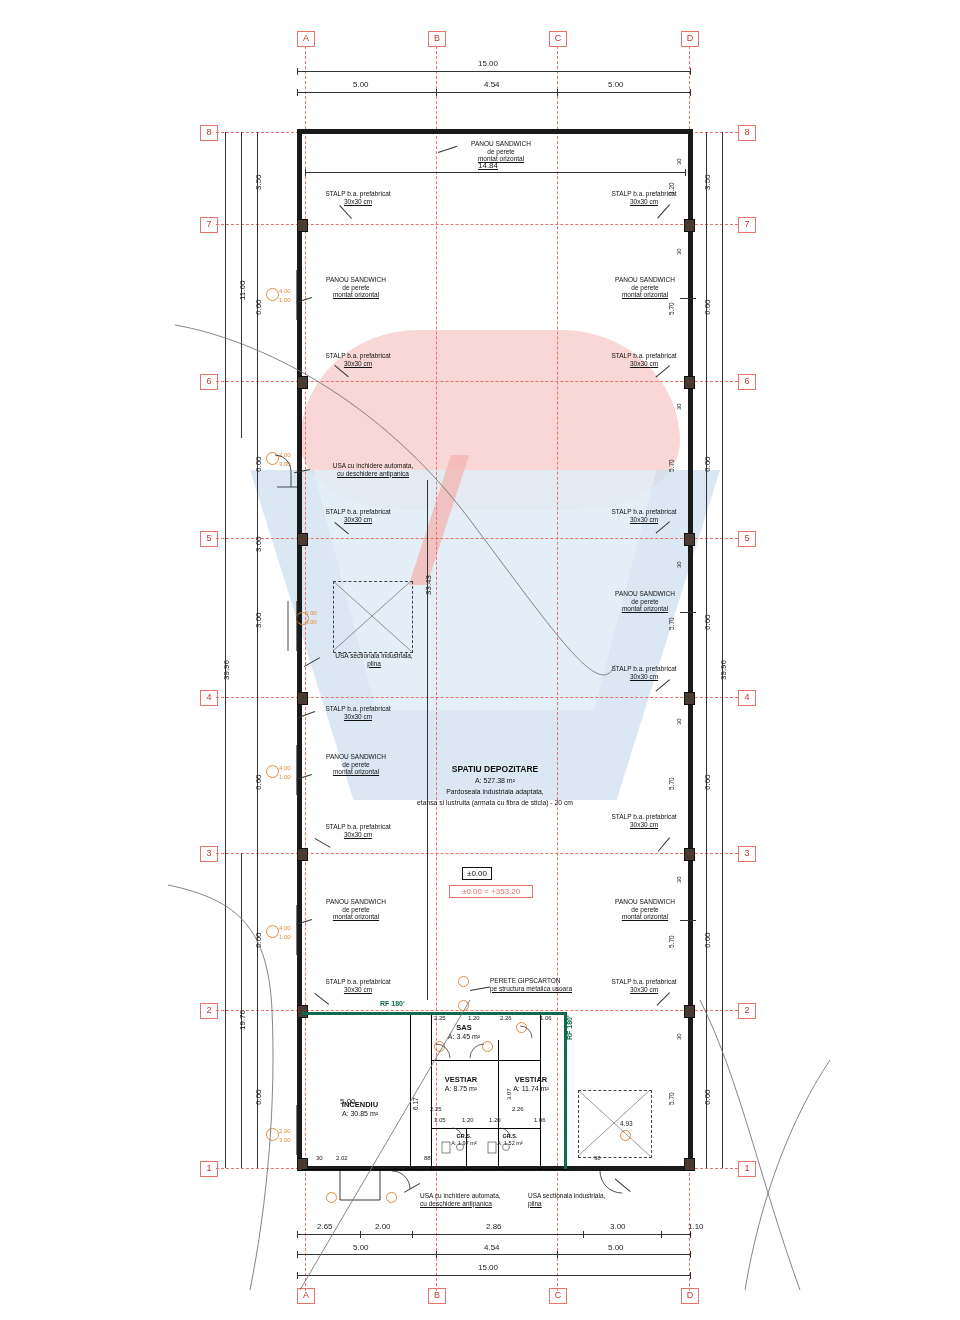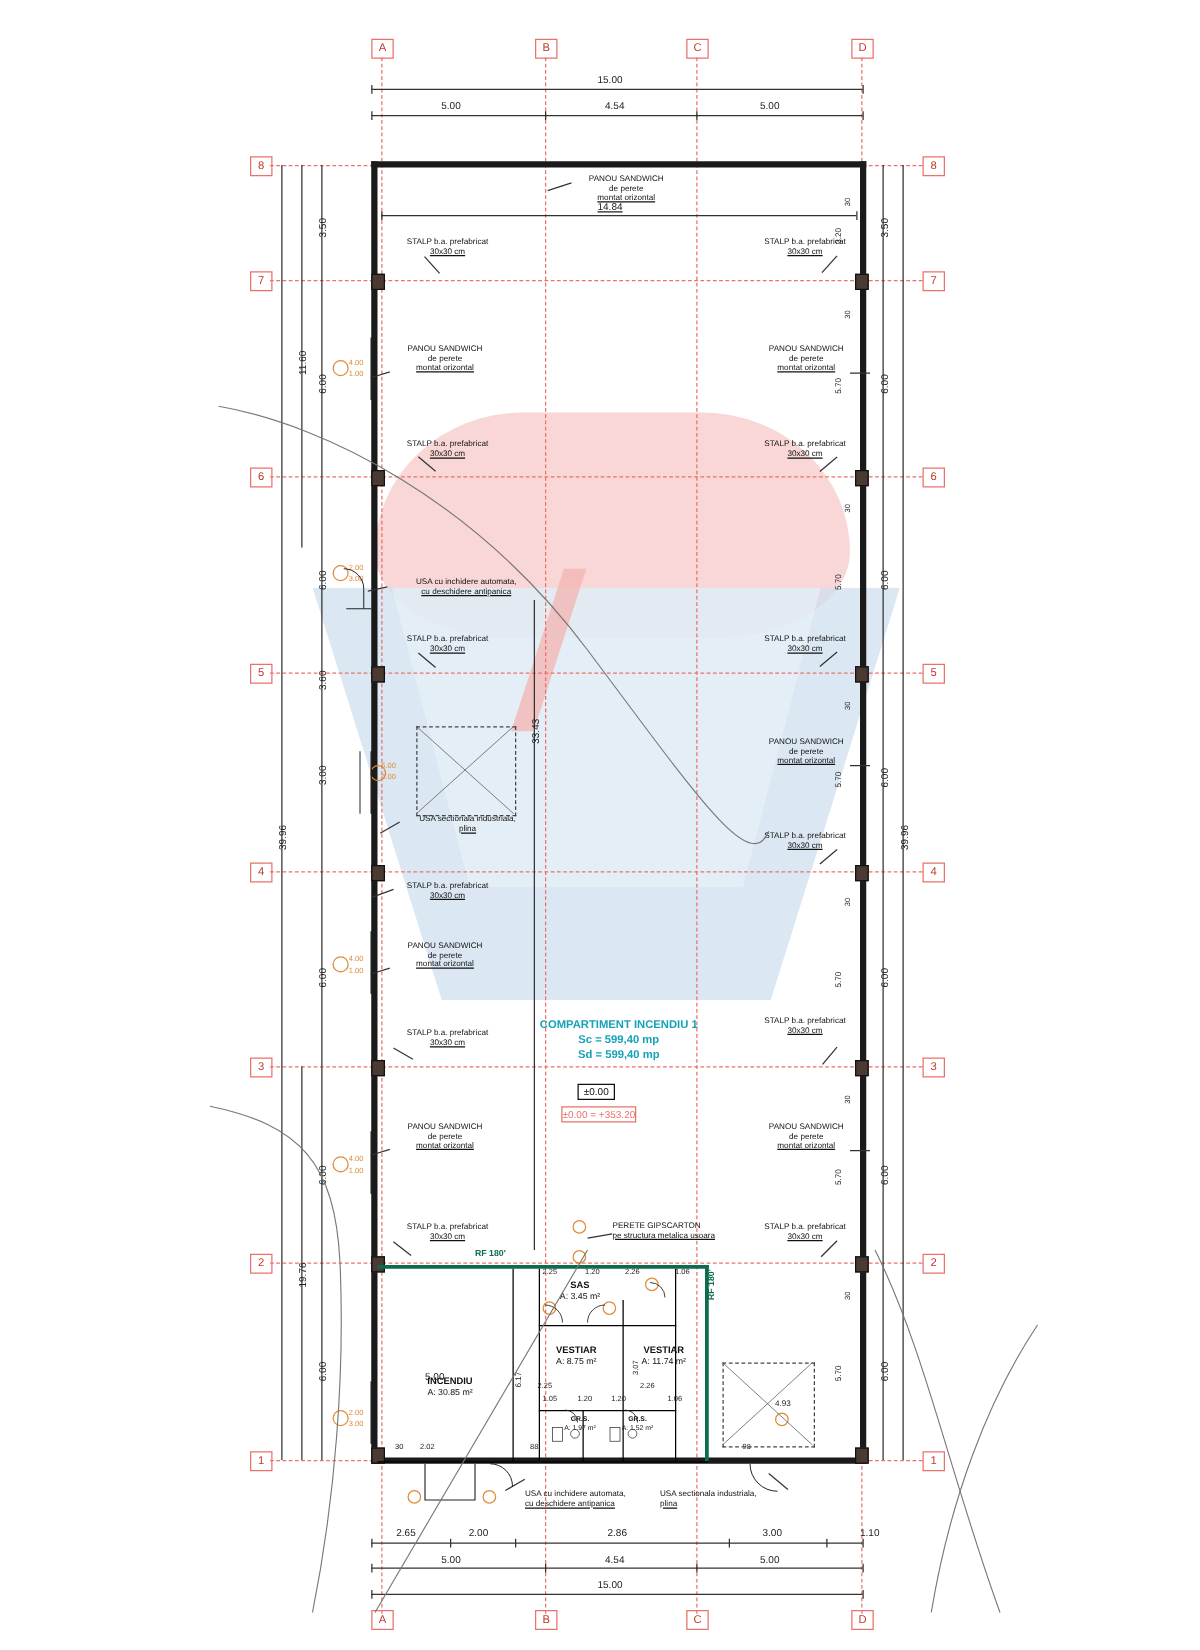--- a/index.html
+++ b/index.html
@@ -46,21 +46,21 @@
   .greenlbl{position:absolute;color:#0e6b4f;font-size:7px;font-weight:bold;}
 
   .room{position:absolute;text-align:center;font-size:7px;color:#111;line-height:9px;}
   .room b{font-size:7.5px;}
   .bigroom{position:absolute;text-align:center;line-height:11px;}
   .bigroom .t{font-size:8.5px;font-weight:bold;color:#111;}
   .bigroom .a{font-size:7px;color:#111;}
   .bigroom .d{font-size:6.8px;color:#111;}
   .comp{position:absolute;text-align:center;color:#16a3b8;font-size:9px;line-height:12px;font-weight:bold;}
   .lvl{position:absolute;font-size:8px;color:#111;border:1px solid #111;padding:1px 4px;background:#fff;}
-  .lvl2{position:absolute;font-size:8px;color:#e8736a;border:1px solid #e8736a;padding:1px 0;background:#fff;text-align:right;}
+  .lvl2{position:absolute;font-size:8px;color:#e8736a;border:1px solid #e8736a;padding:1px 12px;background:#fff;text-align:right;}
 
   .orng{position:absolute;color:#e08b3a;font-size:6px;line-height:7px;white-space:nowrap;}
   .orngbox{position:absolute;border:1px solid #e08b3a;border-radius:7px;width:11px;height:11px;}
   .orngdot{position:absolute;border:1px solid #e08b3a;border-radius:50%;width:9px;height:9px;}
 
   .hatch{position:absolute;border:1px dashed #444;}
   .hatch:before,.hatch:after{content:"";position:absolute;left:0;top:0;width:100%;height:100%;}
   svg{position:absolute;left:0;top:0;overflow:visible;}
 </style>
 </head>
@@ -290,26 +290,27 @@
 
   <div class="note" style="left:599px;top:898px;width:92px;">PANOU SANDWICH<br>de perete<br><u>montat orizontal</u></div>
   <div class="leader" style="left:680px;top:920px;width:16px;"></div>
 
   <div class="note" style="left:599px;top:978px;width:90px;">STALP b.a. prefabricat<br><u>30x30 cm</u></div>
   <div class="leader" style="left:670px;top:993px;width:18px;transform:rotate(135deg);"></div>
 
   <div class="note" style="left:455px;top:140px;width:92px;">PANOU SANDWICH<br>de perete<br><u>montat orizontal</u></div>
   <div class="leader" style="left:438px;top:152px;width:20px;transform:rotate(-18deg);"></div>
 
-
-  <div class="comp" style="left:395px;top:813px;width:200px;">
-    <div>COMPARTIMENT INCENDIU 1</div>
-    <div>Sc = 599,40 mp</div>
-    <div>Sd = 599,40 mp</div>
-  </div>
+  <div class="bigroom" style="left:395px;top:764px;width:200px;">
+    <div class="t">SPATIU DEPOZITARE</div>
+    <div class="a">A: 527.38 m²</div>
+    <div class="d" style="white-space:pre-line;">Pardoseala industriala adaptata,
+etansa si lustruita (armata cu fibra de sticla) - 20 cm</div>
+  </div>
+
 
   <div class="lvl" style="left:462px;top:867px;">±0.00</div>
   <div class="lvl2" style="left:449px;top:885px;">±0.00 = +353.20</div>
 
   <div class="green" style="left:302px;top:1012px;width:265px;height:3px;"></div>
   <div class="green" style="left:564px;top:1012px;width:3px;height:157px;"></div>
   <div class="greenlbl" style="left:380px;top:1000px;">RF 180'</div>
   <div class="greenlbl" style="left:566px;top:1040px;transform-origin:0 0;transform:rotate(-90deg);">RF 180'</div>
 
   <div class="ln vl" style="left:410px;top:1015px;height:154px;"></div>

